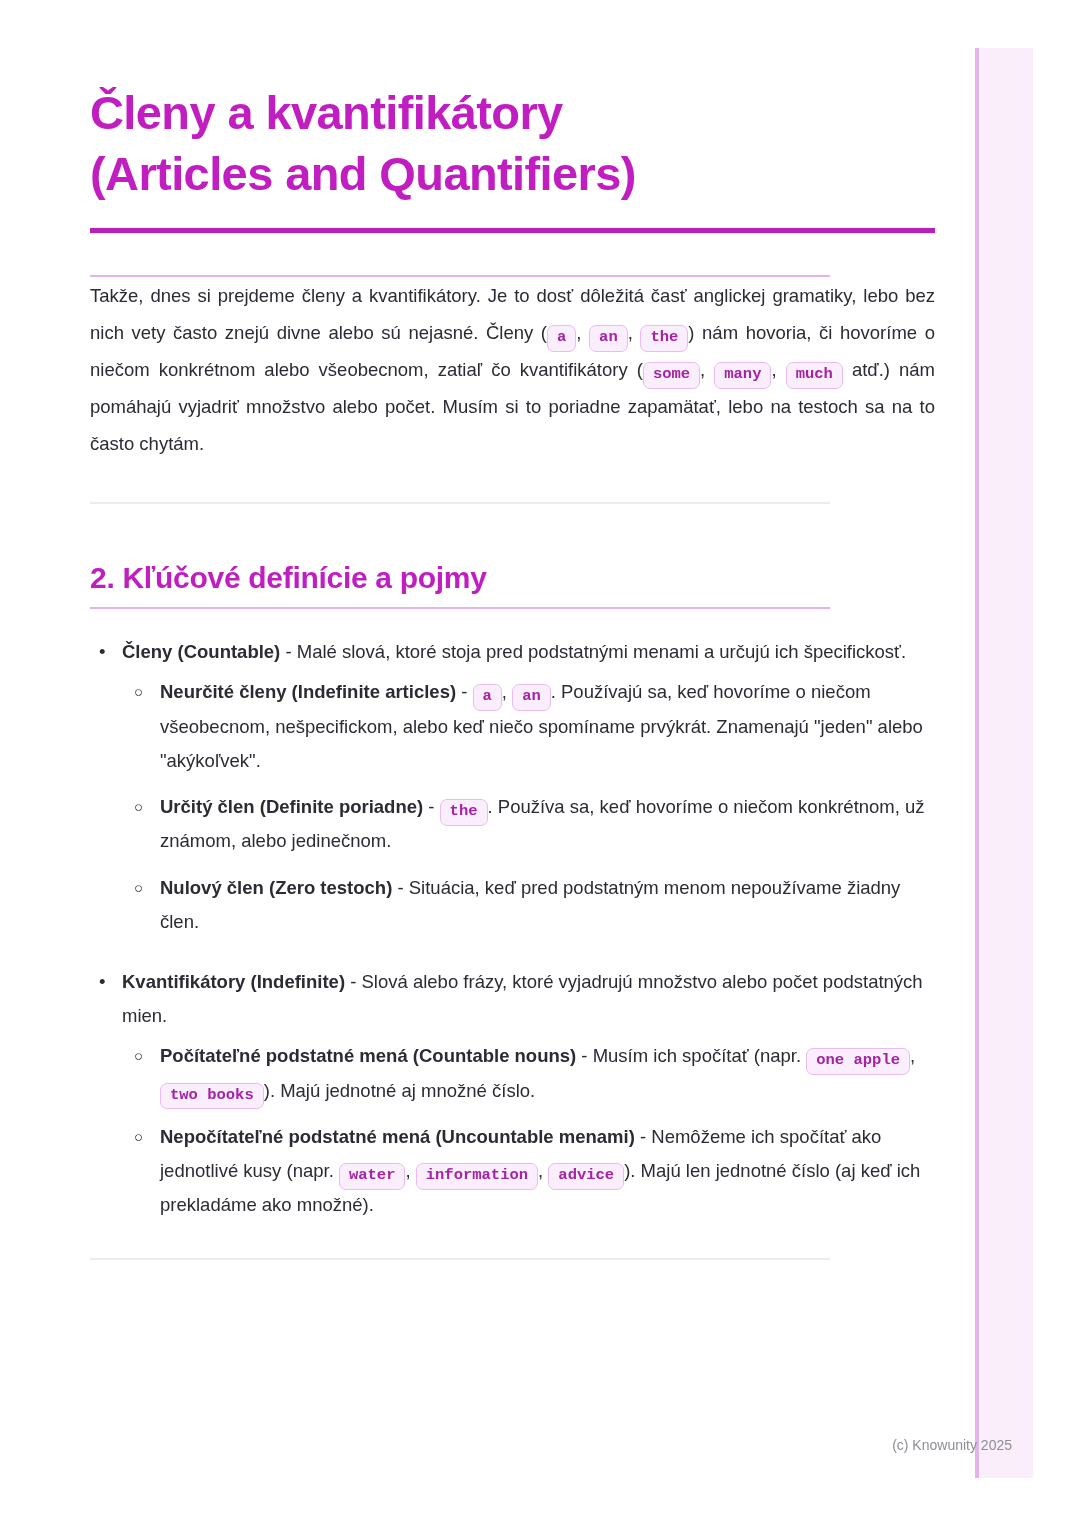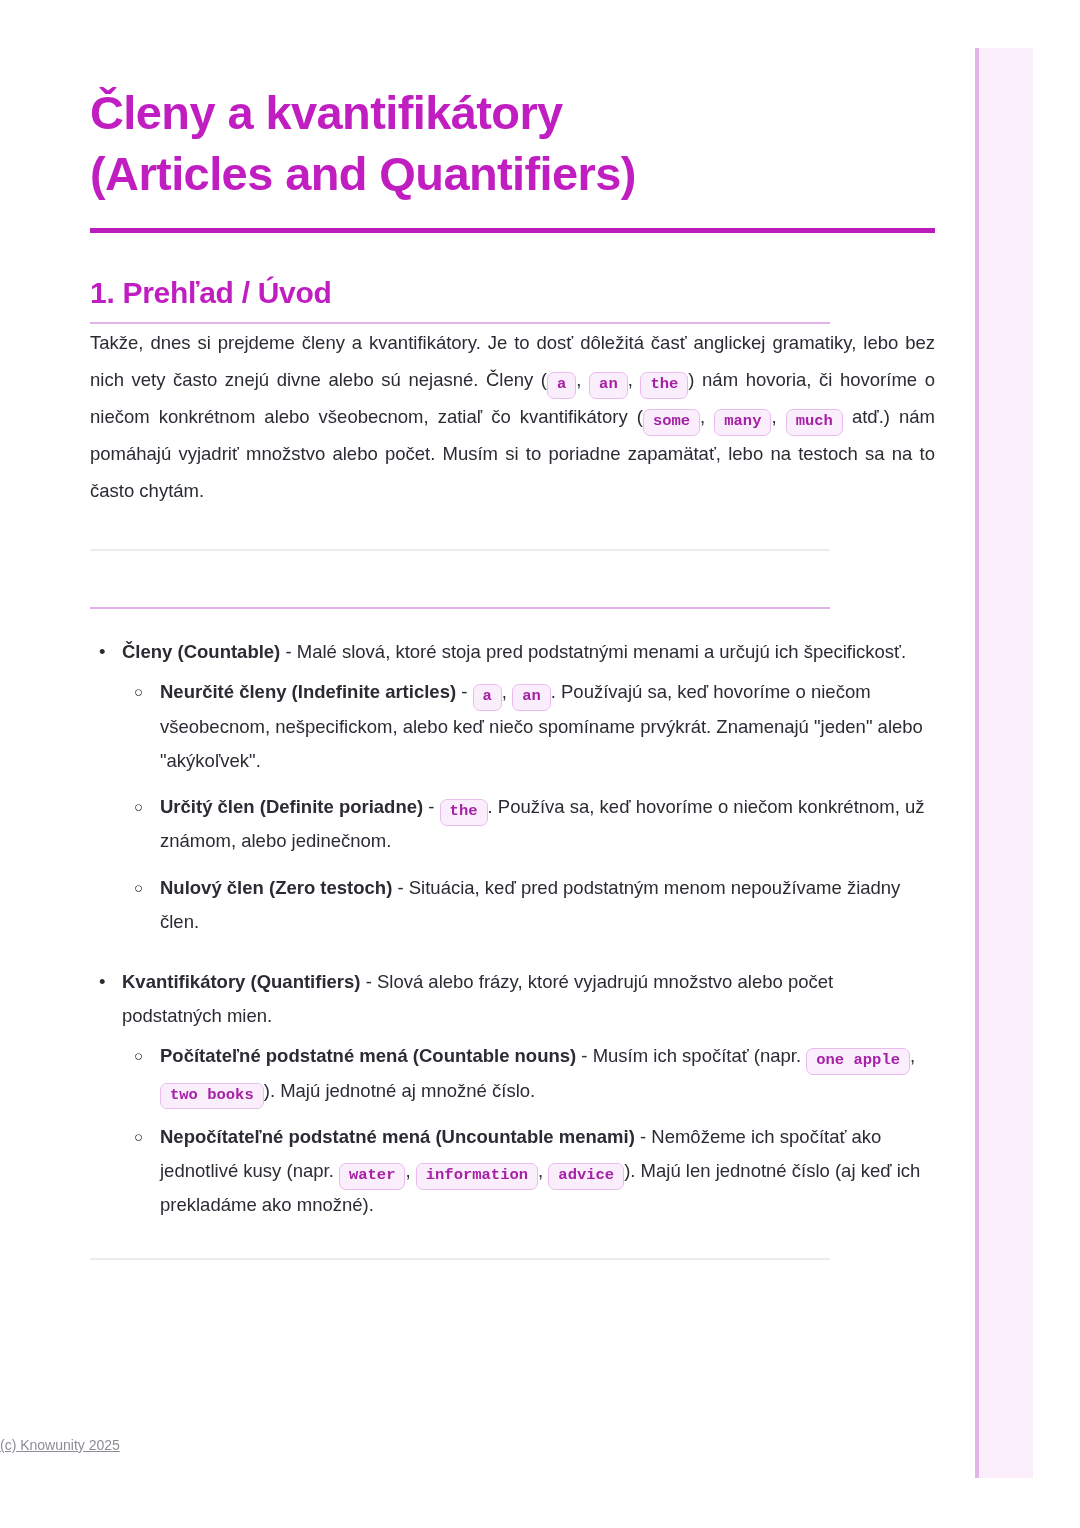--- a/index.html
+++ b/index.html
@@ -168,51 +168,51 @@
   .term {
     font-weight: bold;
   }
 
   
   .footer {
     position: absolute;
     left: 0;
     top: 1437px;
     width: 1012px;
+    text-align: right;
     font-size: 14px;
     color: #8d8d96;
-    text-decoration: underline;
   }
 </style>
 </head>
 <body>
 
 <div id="page">
 
   <div id="side-band"></div>
   <div id="side-band-edge"></div>
 
   <div class="content">
 
     <h1 class="doc-title">Členy a kvantifikátory
 (Articles and Quantifiers)</h1>
     <div class="title-rule"></div>
 
     <div class="section" style="margin-top:42px;">
-      <h2 class="section-title">1. Prehľad / Úvod</h2>
       <div class="section-rule"></div>
 
       <p class="body-text" style="">
         <span>Takže, dnes si prejdeme členy a kvantifikátory. Je to dosť dôležitá časť anglickej gramatiky, lebo bez nich vety často znejú divne alebo sú nejasné. Členy (</span><code class="chip">a</code><span>, </span><code class="chip">an</code><span>, </span><code class="chip">the</code><span>) nám hovoria, či hovoríme o niečom konkrétnom alebo všeobecnom, zatiaľ čo kvantifikátory (</span><code class="chip">some</code><span>, </span><code class="chip">many</code><span>, </span><code class="chip">much</code><span> atď.) nám pomáhajú vyjadriť množstvo alebo počet. Musím si to poriadne zapamätať, lebo na testoch sa na to často chytám.</span>
       </p>
     </div>
 
     <div class="divider" style="margin-top:40px;"></div>
 
     <div class="section" style="margin-top:56px;">
+      <h2 class="section-title">2. Kľúčové definície a pojmy</h2>
       <div class="section-rule"></div>
 
       <ul class="lvl1" style="margin-top:26px;">
 
         <li class="item1">
           <span class="marker1">•</span>
           <span class="term">Členy (Countable)</span><span> - Malé slová, ktoré stoja pred podstatnými menami a určujú ich špecifickosť.</span>
 
           <ul class="lvl2">
             <li class="item2">
@@ -227,21 +227,21 @@
 
             <li class="item2">
               <span class="marker2">○</span>
               <span class="term">Nulový člen (Zero testoch)</span><span> - Situácia, keď pred podstatným menom nepoužívame žiadny člen.</span>
             </li>
           </ul>
         </li>
 
         <li class="item1" style="margin-top:26px;">
           <span class="marker1">•</span>
-          <span class="term">Kvantifikátory (Quantifiers)</span><span> - Slová alebo frázy, ktoré vyjadrujú množstvo alebo počet podstatných mien.</span>
+          <span class="term">Kvantifikátory (Indefinite)</span><span> - Slová alebo frázy, ktoré vyjadrujú množstvo alebo počet podstatných mien.</span>
 
           <ul class="lvl2">
             <li class="item2">
               <span class="marker2">○</span>
               <span class="term">Počítateľné podstatné mená (Countable nouns)</span><span> - Musím ich spočítať (napr. </span><code class="chip">one apple</code><span>, </span><code class="chip">two books</code><span>). Majú jednotné aj množné číslo.</span>
             </li>
 
             <li class="item2">
               <span class="marker2">○</span>
               <span class="term">Nepočítateľné podstatné mená (Uncountable menami)</span><span> - Nemôžeme ich spočítať ako jednotlivé kusy (napr. </span><code class="chip">water</code><span>, </span><code class="chip">information</code><span>, </span><code class="chip">advice</code><span>). Majú len jednotné číslo (aj keď ich prekladáme ako množné).</span>

